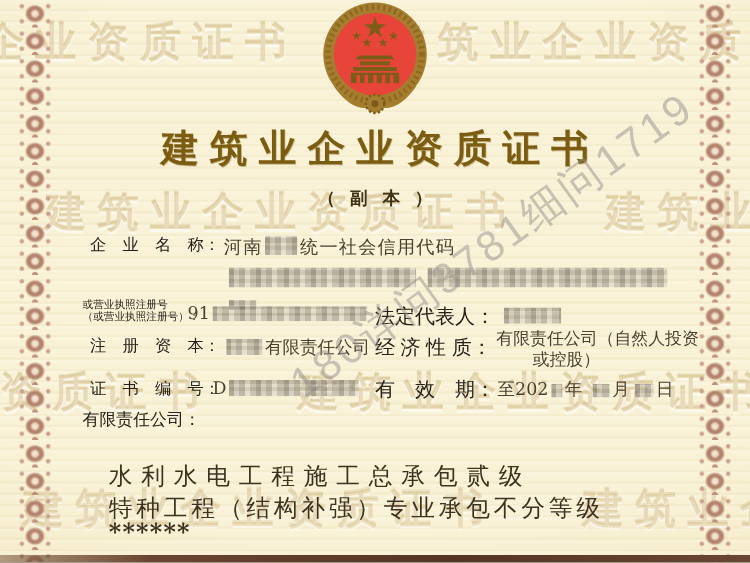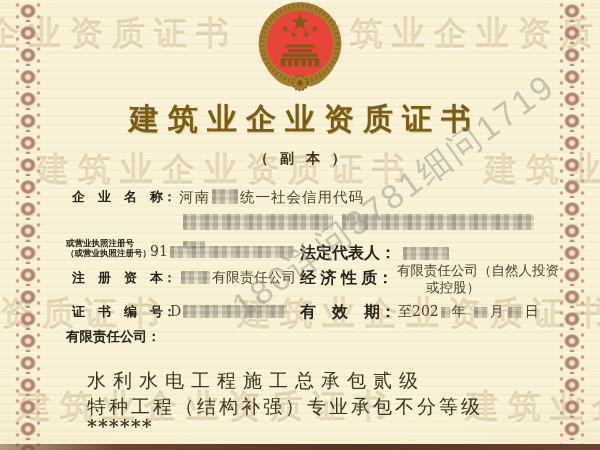--- a/index.html
+++ b/index.html
@@ -50,21 +50,21 @@
   .title{
     position:absolute;left:0;right:0;top:99px;margin:0;text-align:center;text-indent:9px;
     font-size:30px;letter-spacing:9px;font-weight:bold;color:#7c5c10;
     text-shadow:.5px .5px 0 rgba(110,80,10,.35);
   }
   .subtitle{
     position:absolute;left:0;right:0;top:150px;text-align:center;text-indent:4px;
     font-size:14px;font-weight:bold;letter-spacing:4px;color:#3f3216;
   }
   .row{position:absolute;white-space:nowrap;}
-  .lab{font-weight:bold;color:#26211a;font-size:13px;}
+  .lab{font-weight:normal;color:#26211a;font-size:13px;}
   .lab.right{font-size:16px;}
   .lab.small{font-size:8.5px;line-height:9.5px;display:block;}
   .val{font-family:"DejaVu Serif","Liberation Serif",serif;color:#4a4030;font-size:14px;}
   .val.company{font-size:14.5px;letter-spacing:1px;}
   .econ{font-size:13.5px;line-height:16px;font-family:Liberation Serif, serif;}
   .mosaic{
     display:inline-block;vertical-align:-2px;margin:0 2px;border-radius:1px;
     background-image:
       repeating-linear-gradient(90deg, rgba(106,98,86,.5) 0 4px, rgba(172,164,150,.45) 4px 8px, rgba(134,126,112,.5) 8px 13px, rgba(200,192,176,.4) 13px 17px, rgba(150,142,128,.48) 17px 22px),
       repeating-linear-gradient(0deg, rgba(255,255,255,.25) 0 4px, rgba(80,72,60,.15) 4px 7px, rgba(255,255,255,.1) 7px 10px, rgba(80,72,60,.2) 10px 14px);

